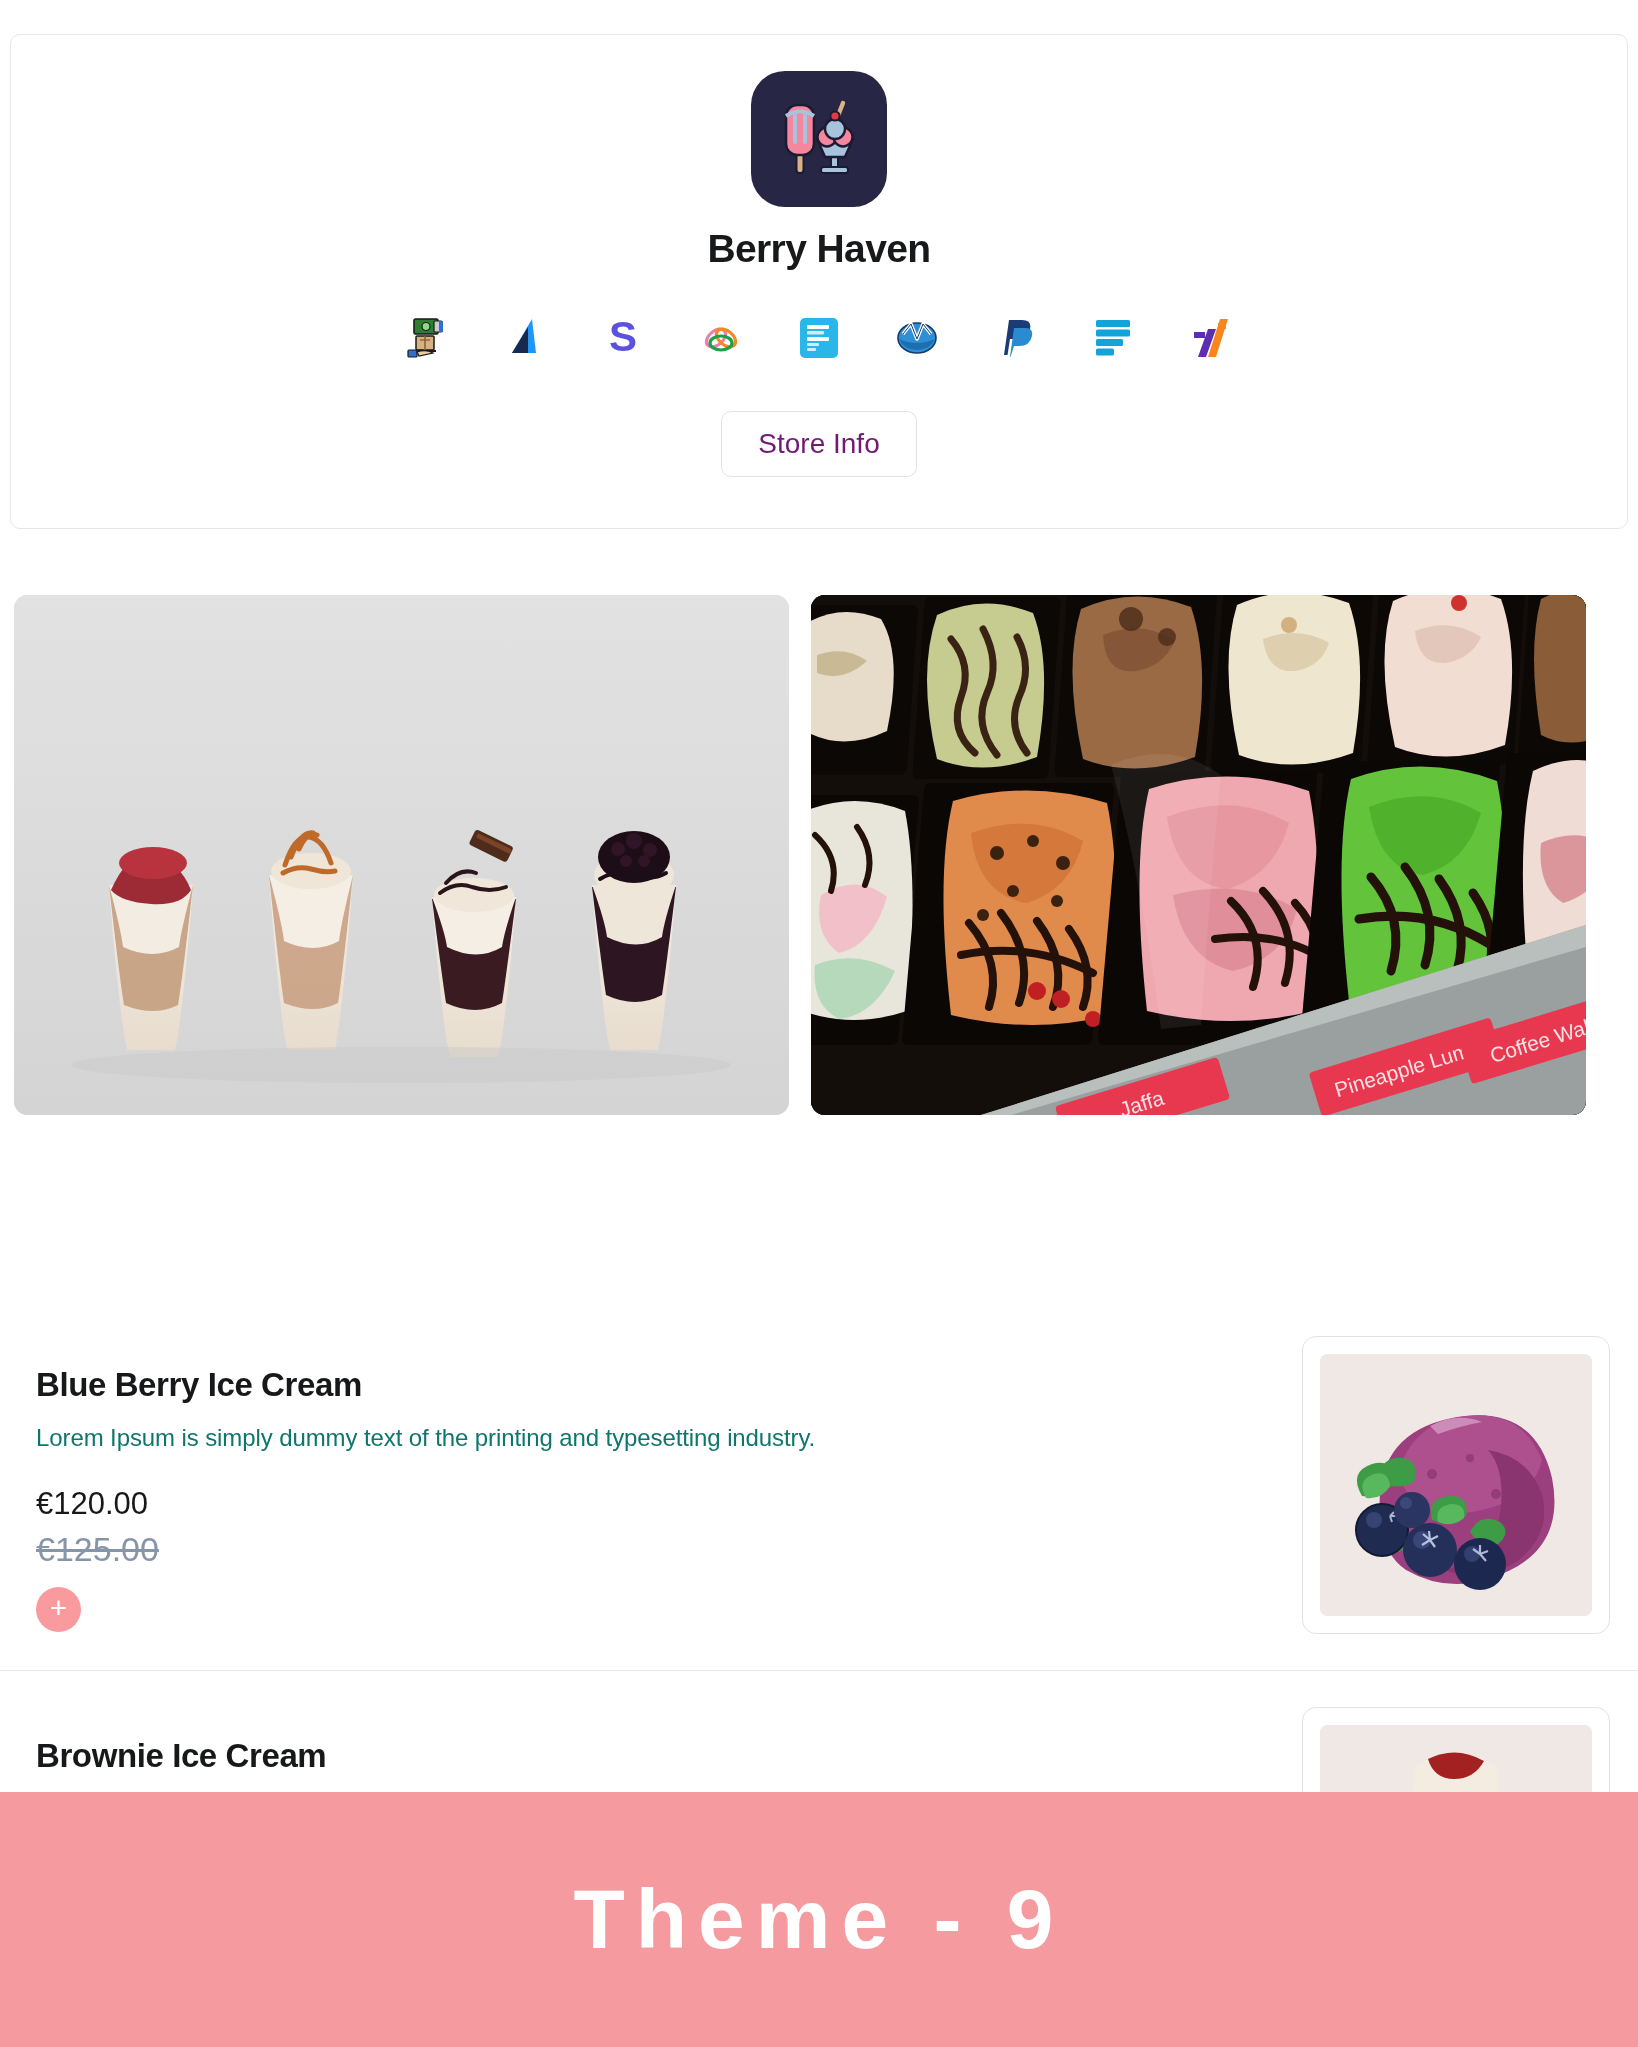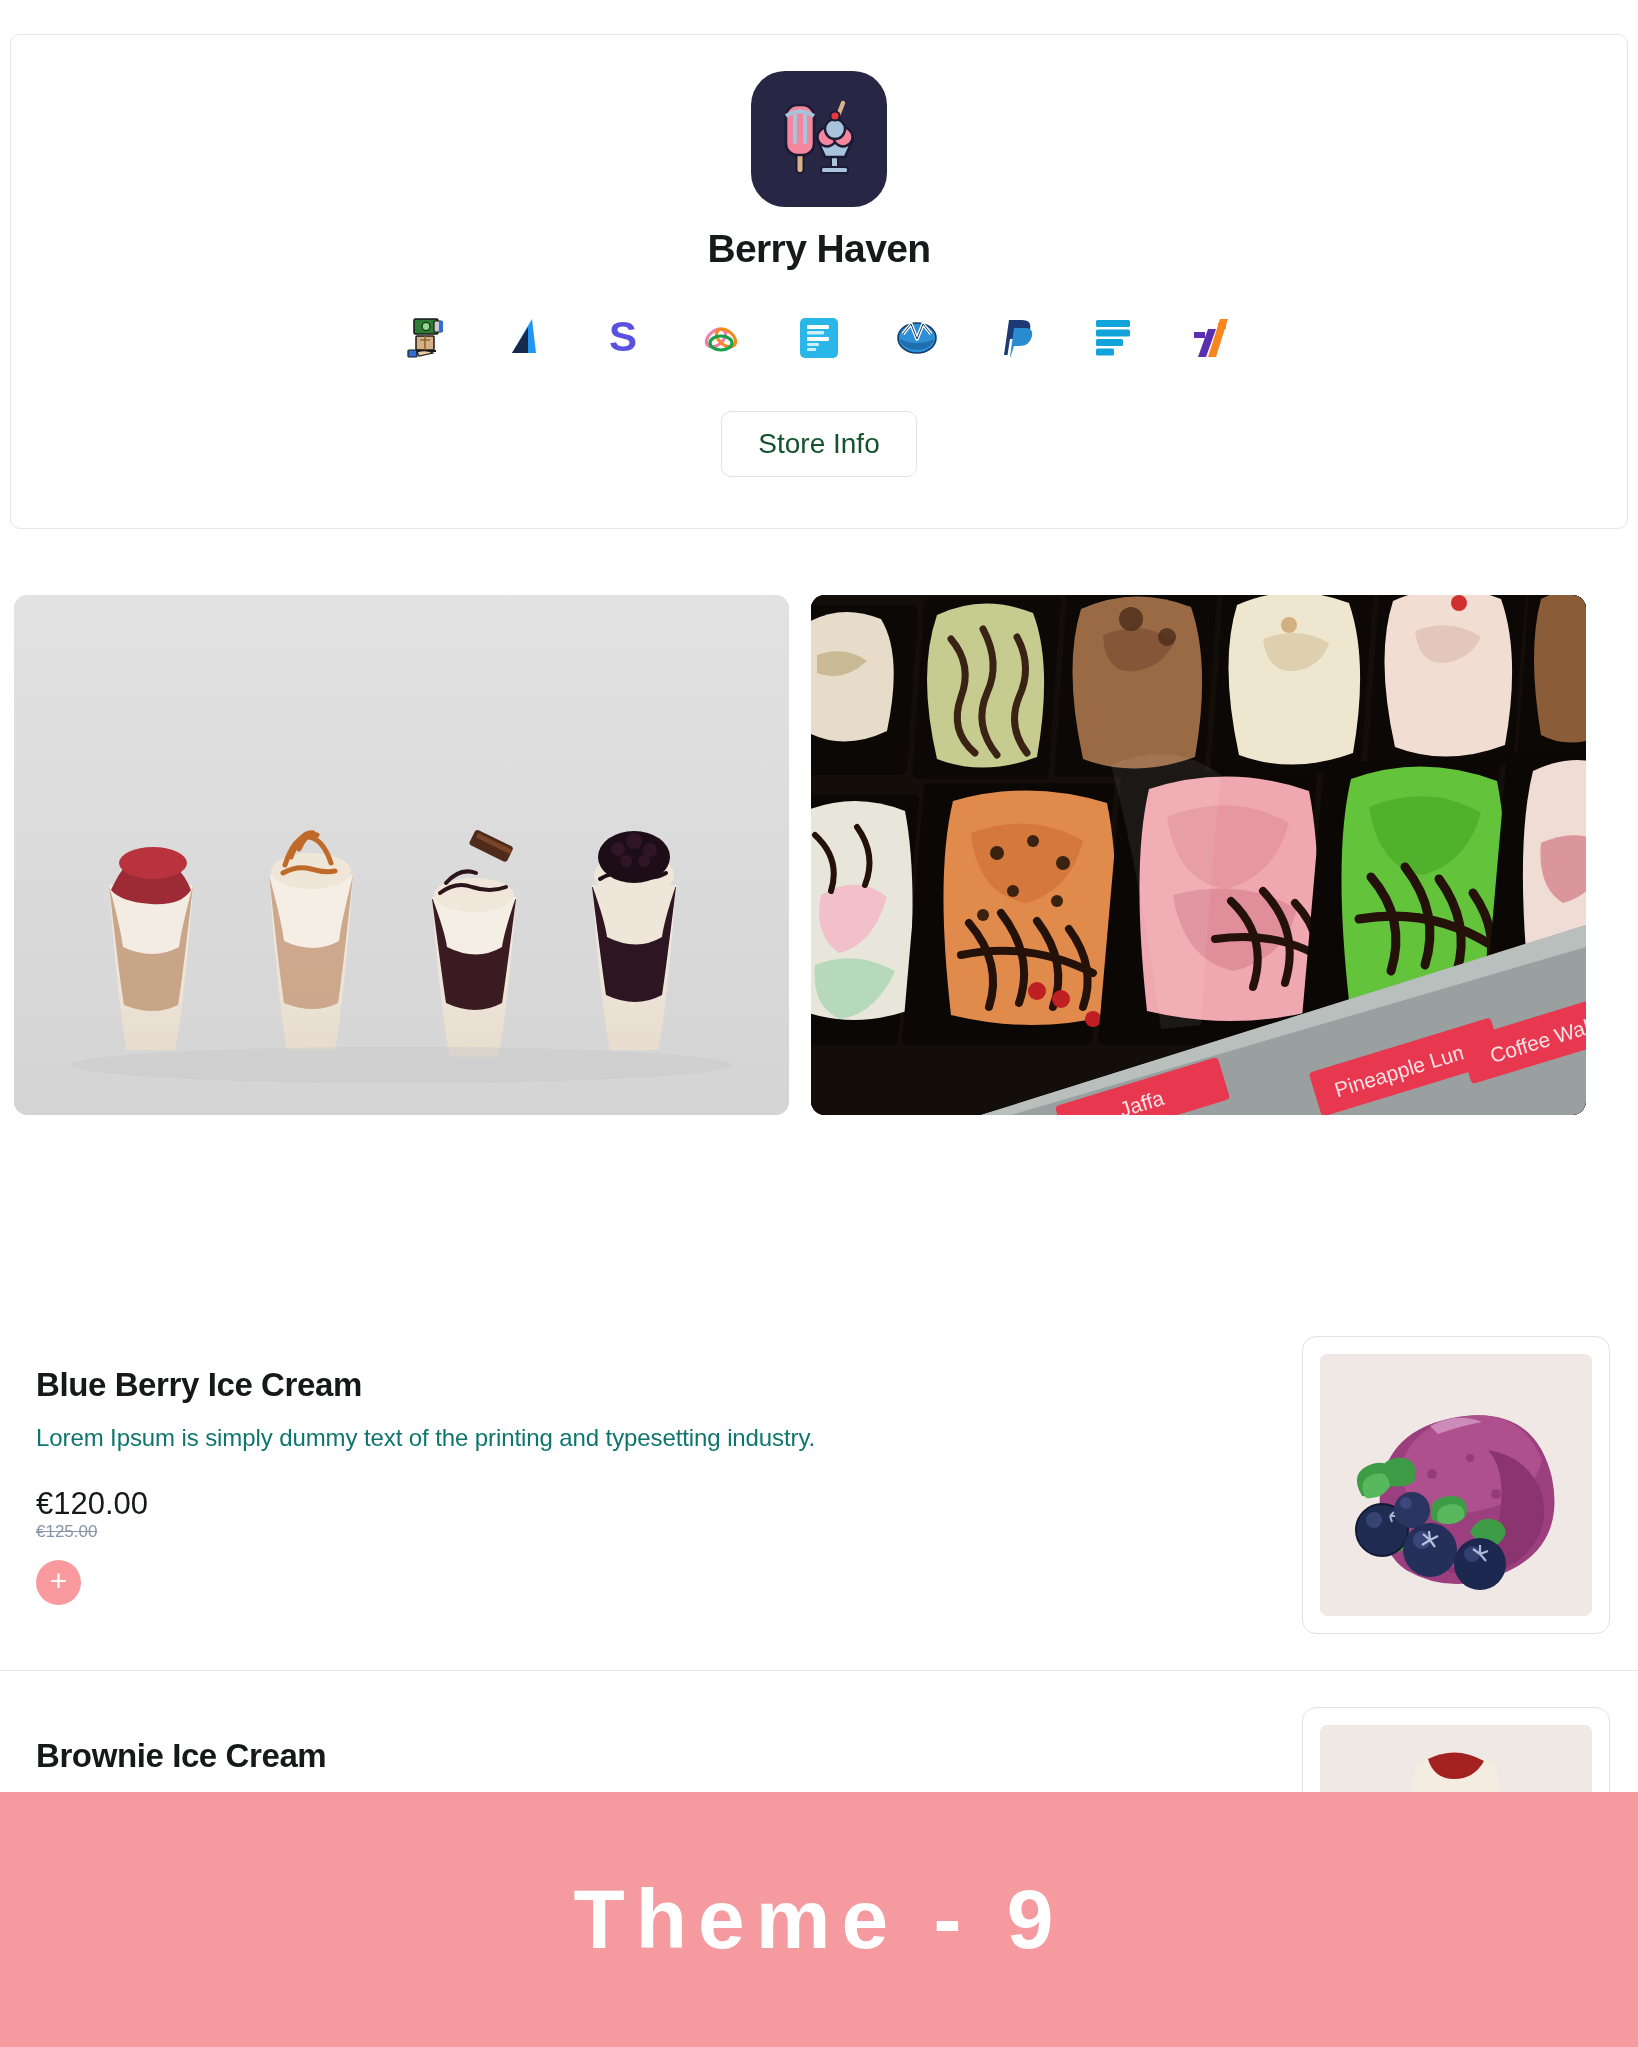--- a/index.html
+++ b/index.html
@@ -75,21 +75,21 @@
 
   .store-info-btn {
     margin-top: 42px;
     min-width: 196px;
     height: 66px;
     padding: 0 26px;
     background: #ffffff;
     border: 1px solid #dfe2e6;
     border-radius: 10px;
     font-size: 28px;
-    color: #14532d;
+    color: #701a75;
     font-family: "Liberation Sans", sans-serif;
     display: flex;
     align-items: center;
     justify-content: center;
     cursor: pointer;
   }
 
   
   .banner-row {
     position: absolute;
@@ -170,21 +170,22 @@
     letter-spacing: -0.1px;
   }
 
   .price-now {
     margin-top: 34px;
     font-size: 31px;
     color: #17181a;
   }
 
   .price-old {
-    font-size: 17px;
+    margin-top: 8px;
+    font-size: 34px;
     color: #8795a8;
     text-decoration: line-through;
   }
 
   .add-btn {
     margin-top: 18px;
     width: 45px;
     height: 45px;
     border-radius: 50%;
     background: #f99a9f;

